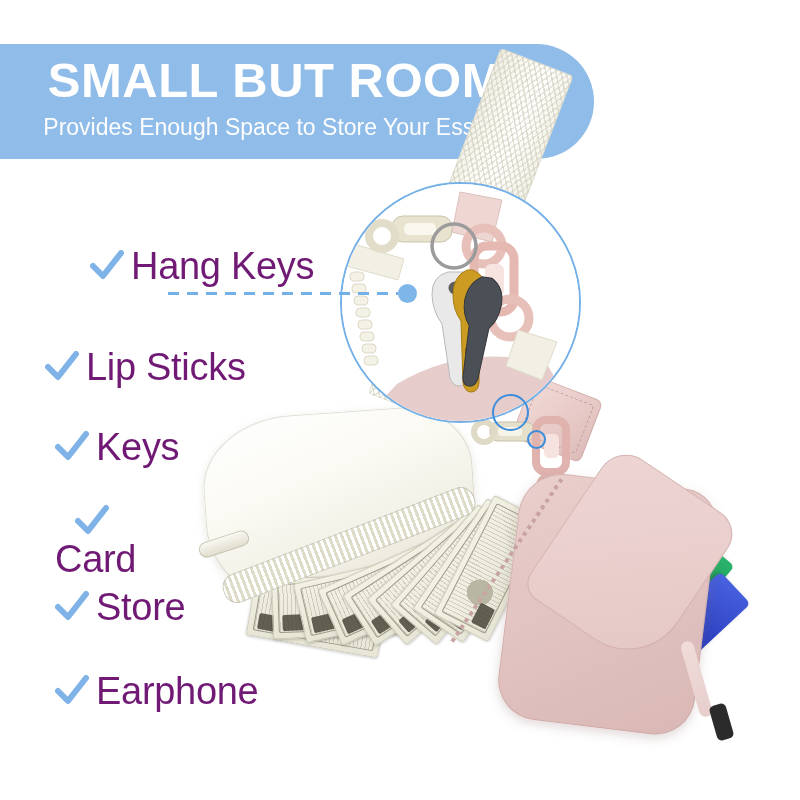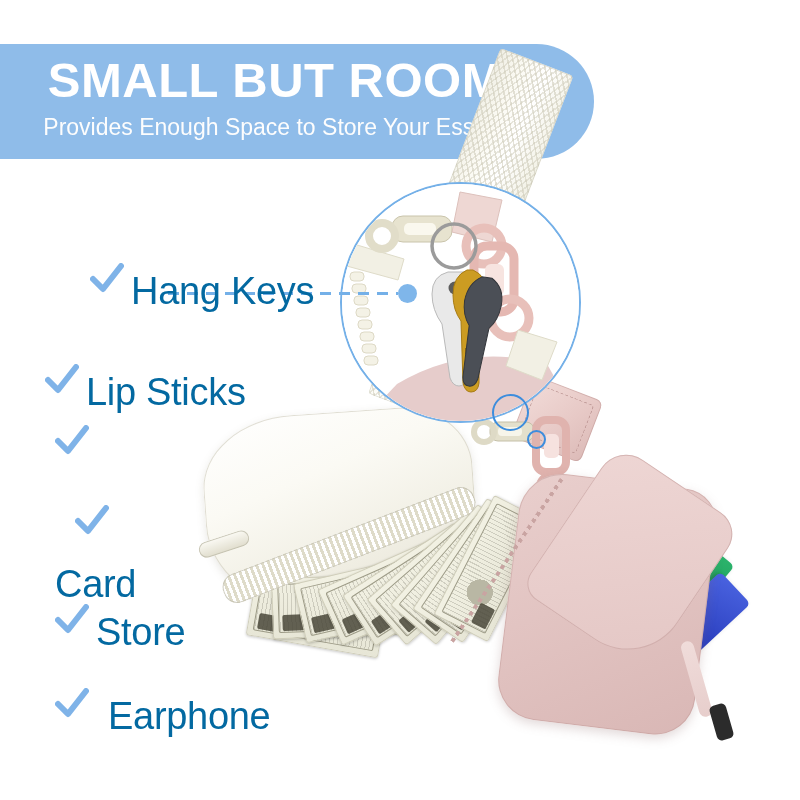--- a/index.html
+++ b/index.html
@@ -16,22 +16,22 @@
           color:#ffffff;font-size:49px;font-weight:bold;letter-spacing:.5px;
           line-height:56px;text-align:center;white-space:nowrap;}
   .banner-sub{position:absolute;left:8px;top:68px;width:568px;
           color:#fdfdfd;font-size:23px;font-weight:400;line-height:30px;
           text-align:center;white-space:nowrap;}
 
   
   .features{position:absolute;left:40px;top:232px;width:300px;}
   .feat{position:absolute;display:flex;align-items:center;white-space:nowrap;}
   .feat .chk{flex:0 0 auto;margin-right:7px;display:block;}
-  .feat .lbl{font-size:38px;color:#0369a1;font-weight:500;letter-spacing:-.3px;
-             line-height:44px;margin-top:25px;}
+  .feat .lbl{font-size:38px;color:#701a75;font-weight:500;letter-spacing:-.3px;
+             line-height:44px;}
 
   
   .dash{position:absolute;left:168px;top:292px;width:230px;height:3px;
         background-image:linear-gradient(to right,#74b0e8 0 11px,transparent 11px 19px);
         background-size:19px 3px;}
 
   
   .circle-inset{position:absolute;left:340px;top:182px;width:237px;height:237px;
       border-radius:50%;border:2px solid #74b0e8;overflow:hidden;background:#ffffff;}
   .bubble{position:absolute;border:2px solid #3d8ddd;border-radius:50%;background:transparent;}
@@ -250,37 +250,38 @@
       <svg class="chk" width="34" height="32" viewBox="0 0 34 32">
         <path d="M3 16 L13 26 L31 3" fill="none" stroke="#7fb3e8" stroke-width="6" stroke-linecap="round" stroke-linejoin="round"></path>
       </svg>
       <span class="lbl">Lip Sticks</span>
     </div>
 
     <div class="feat" style="left:15px;top:193px;">
       <svg class="chk" width="34" height="32" viewBox="0 0 34 32">
         <path d="M3 16 L13 26 L31 3" fill="none" stroke="#7fb3e8" stroke-width="6" stroke-linecap="round" stroke-linejoin="round"></path>
       </svg>
+      <span class="lbl">Keys</span>
     </div>
 
     <div class="feat" style="left:15px;top:273px;flex-direction:column;">
       <svg class="chk" width="34" height="32" viewBox="0 0 34 32">
         <path d="M3 16 L13 26 L31 3" fill="none" stroke="#7fb3e8" stroke-width="6" stroke-linecap="round" stroke-linejoin="round"></path>
       </svg>
       <span class="lbl">Card</span>
     </div>
 
     <div class="feat" style="left:15px;top:353px;">
       <svg class="chk" width="34" height="32" viewBox="0 0 34 32">
         <path d="M3 16 L13 26 L31 3" fill="none" stroke="#7fb3e8" stroke-width="6" stroke-linecap="round" stroke-linejoin="round"></path>
       </svg>
       <span class="lbl">Store</span>
     </div>
 
-    <div class="feat" style="left:15px;top:437px;gap:12px;">
+    <div class="feat" style="left:15px;top:437px;">
       <svg class="chk" width="34" height="32" viewBox="0 0 34 32">
         <path d="M3 16 L13 26 L31 3" fill="none" stroke="#7fb3e8" stroke-width="6" stroke-linecap="round" stroke-linejoin="round"></path>
       </svg>
       <span class="lbl">Earphone</span>
     </div>
 
   </div>
 
 </div>
 

